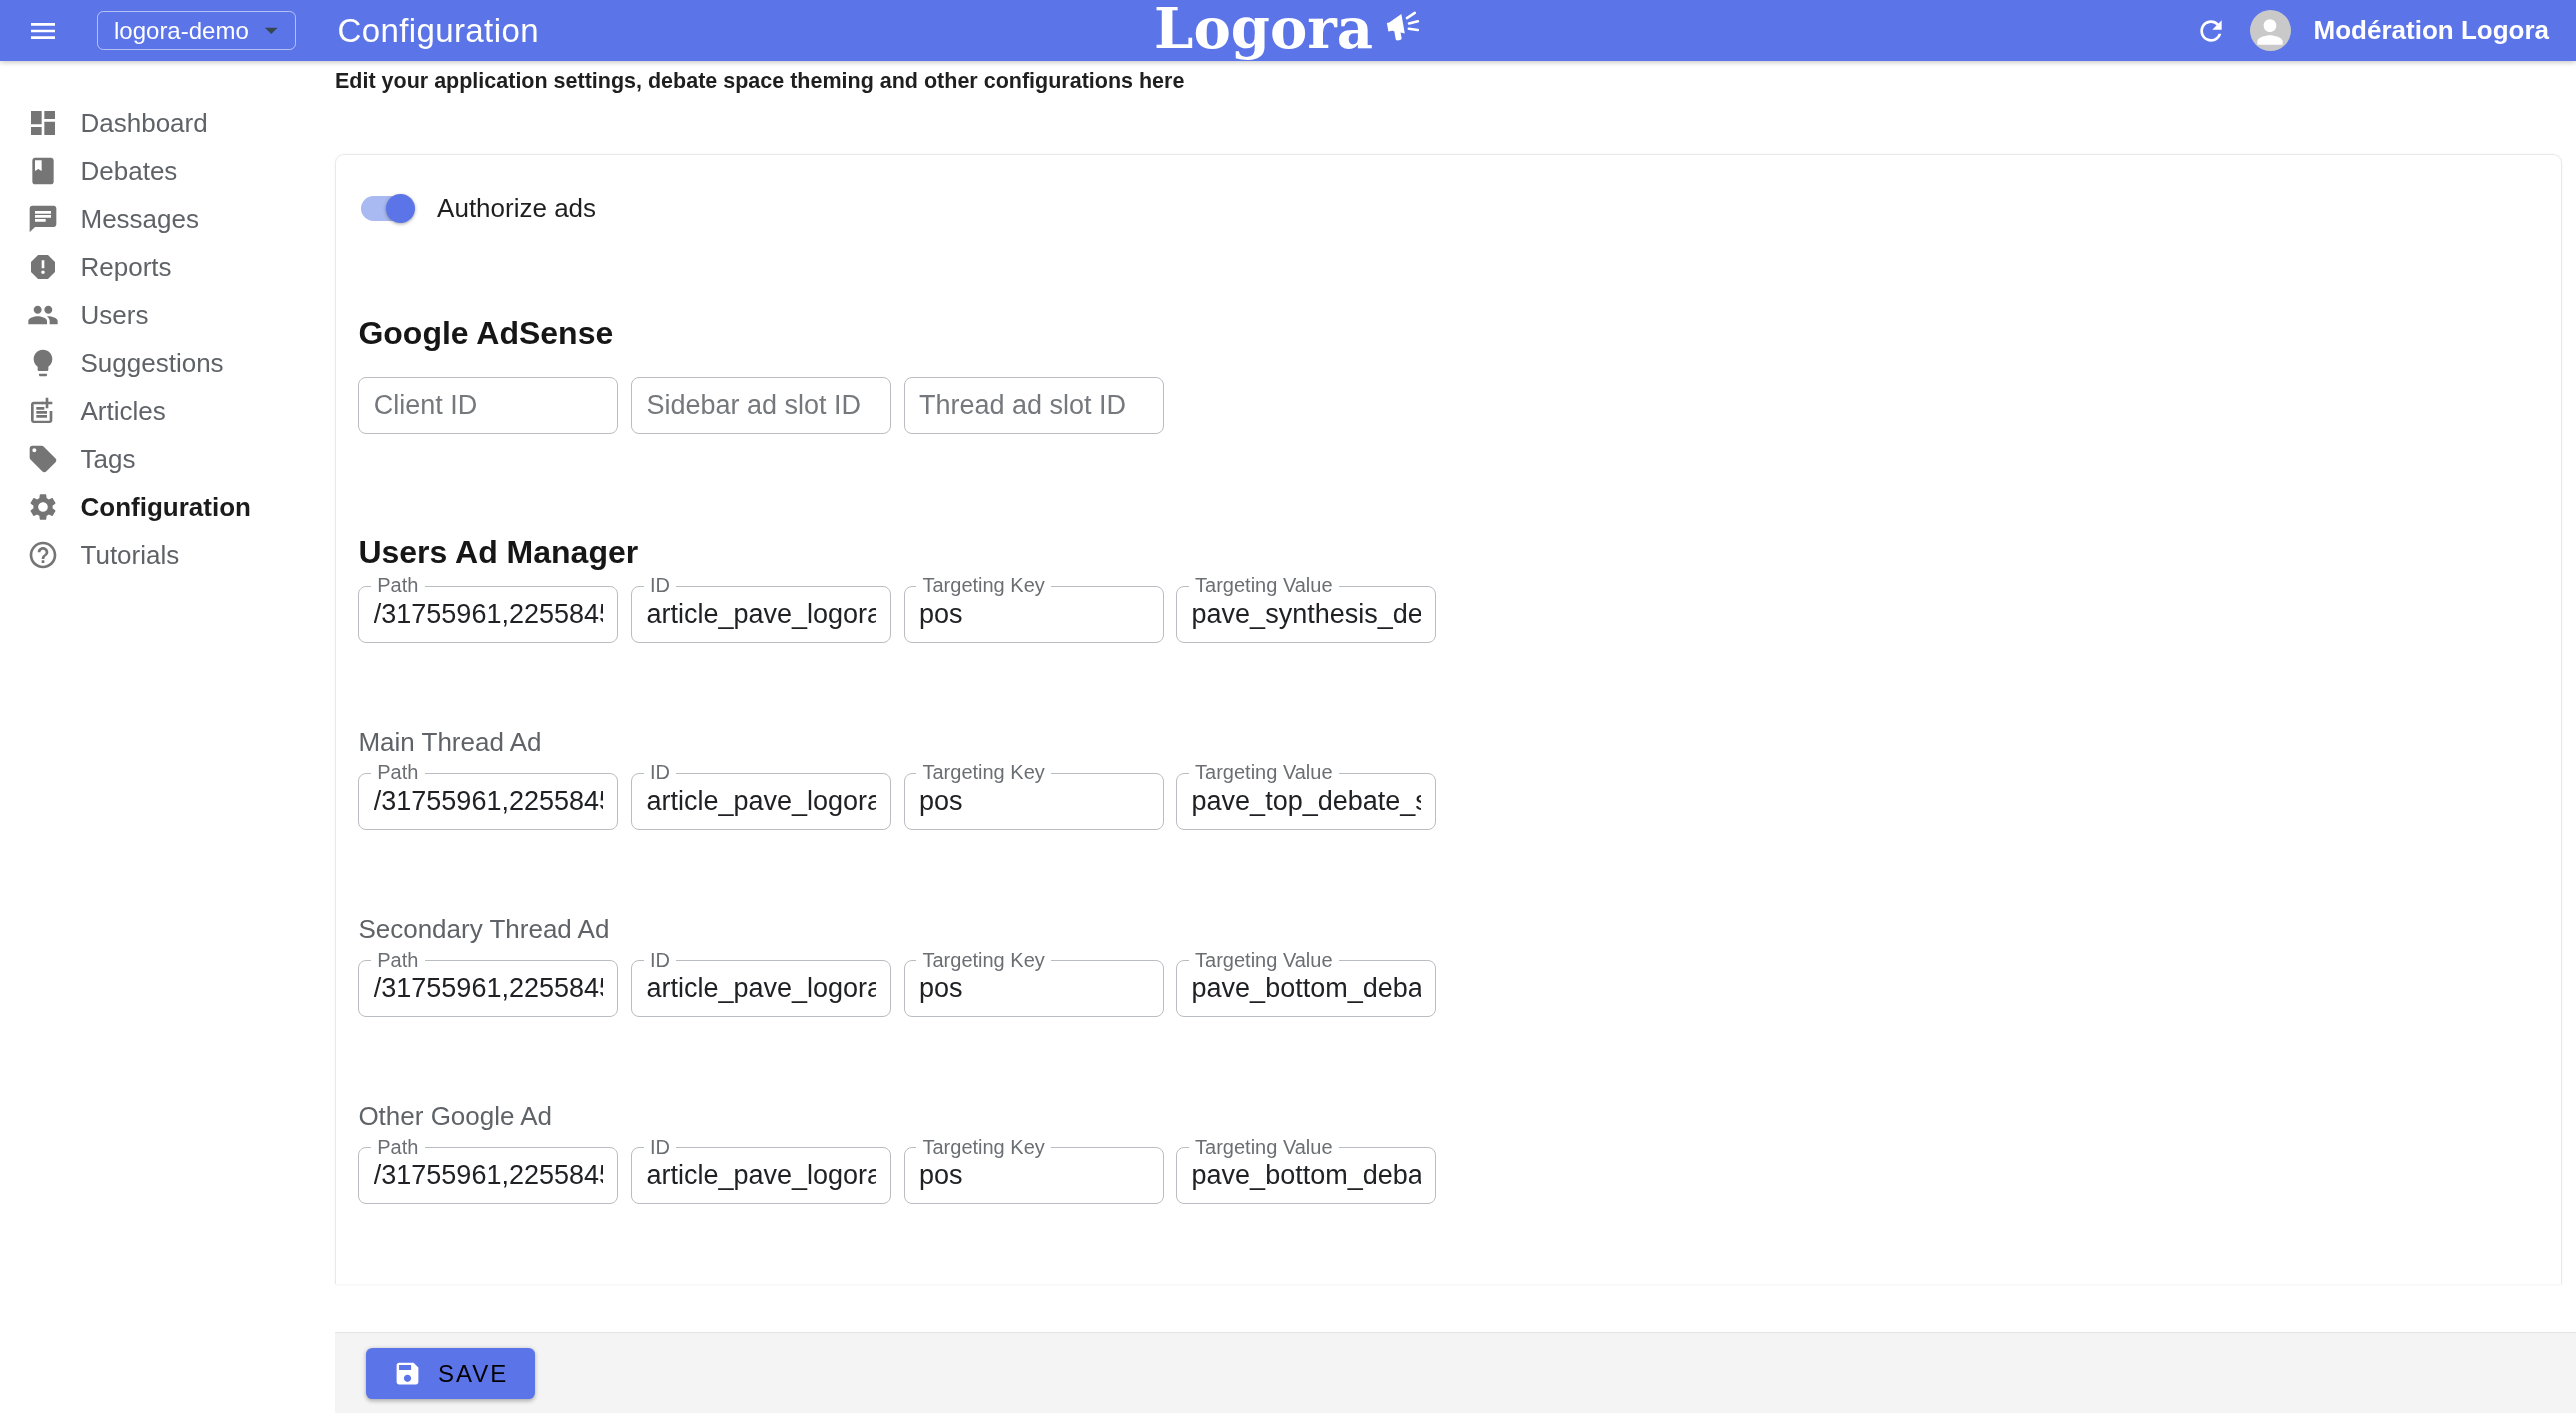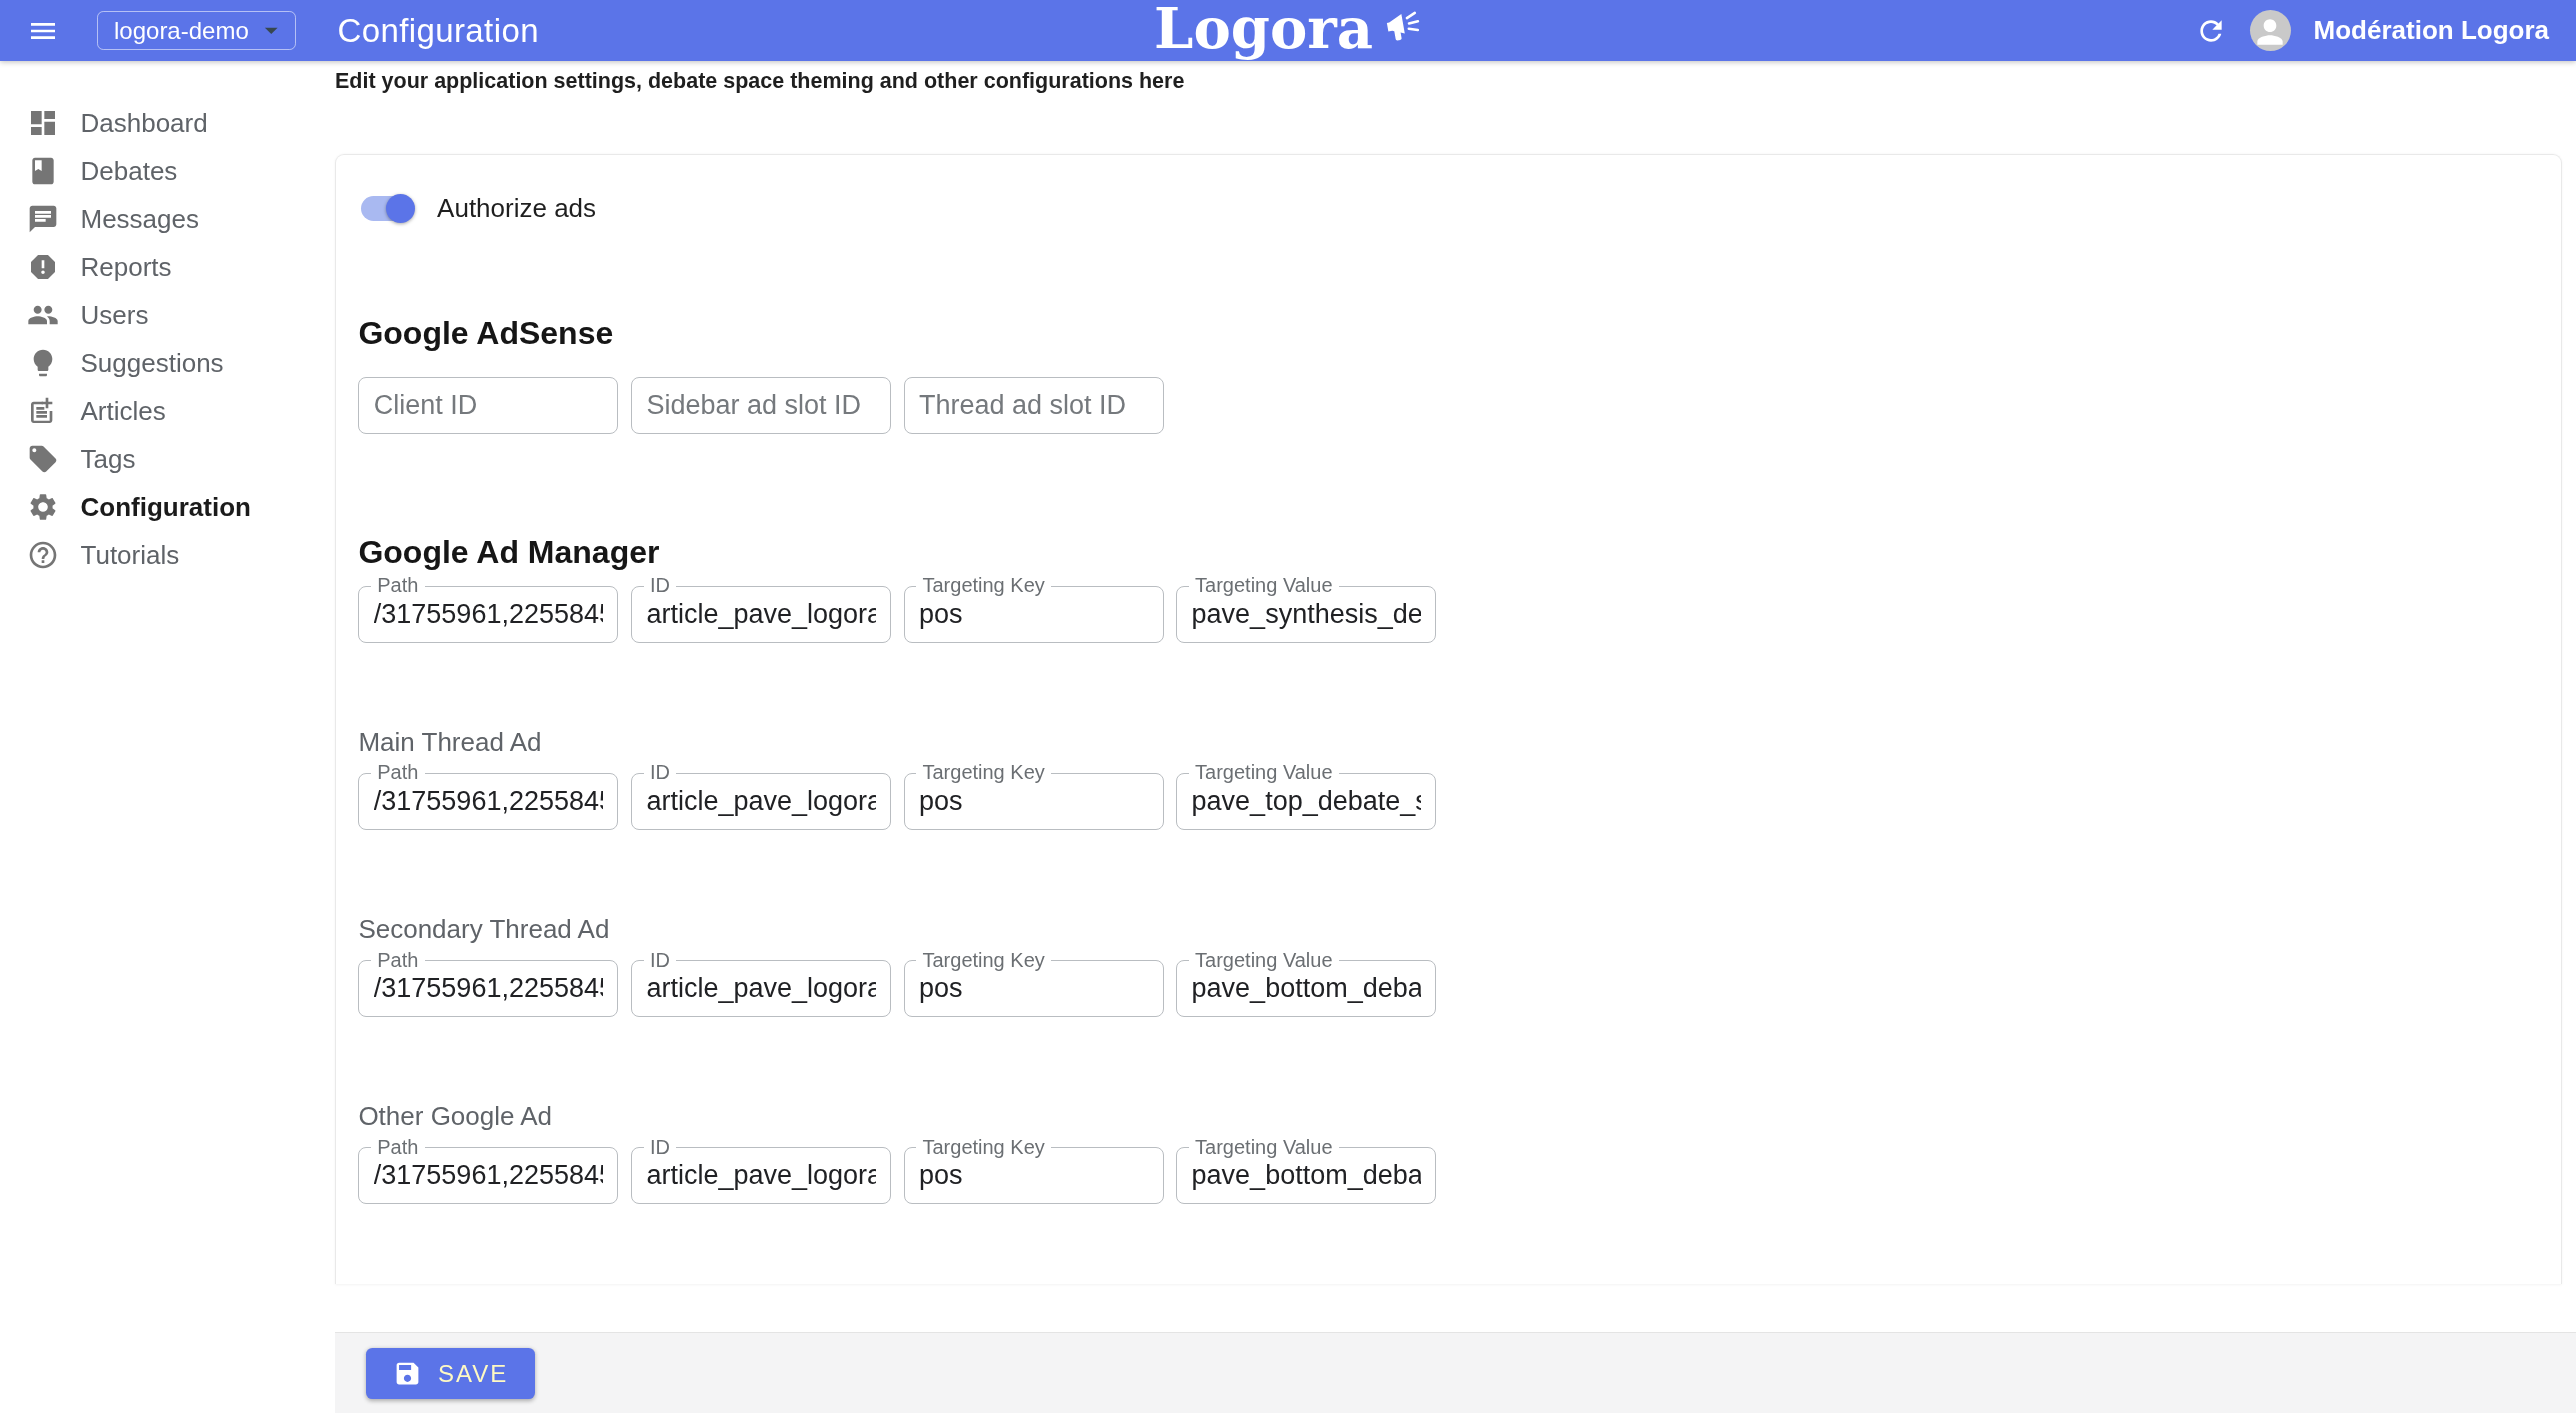--- a/index.html
+++ b/index.html
@@ -117,21 +117,21 @@
   }
 
   
   .footer {
     height: 82px; flex: 0 0 82px;
     background: #f4f4f5; border-top: 0.9px solid #e4e4e4;
     display: flex; align-items: center; padding-left: 31px;
   }
   .save-btn {
     display: flex; align-items: center; gap: 16px;
-    background: #5b74e8; color: #fef9c3; border: none; border-radius: 6.3px;
+    background: #5b74e8; color: #000000; border: none; border-radius: 6.3px;
     height: 51px; padding: 0 27px;
     font-size: 24px; font-weight: 500; letter-spacing: 2px;
     font-family: "Liberation Sans", sans-serif;
     box-shadow: 0 1.8px 4.5px rgba(0,0,0,.3); cursor: pointer;
   }
   .save-btn svg { width: 29px; height: 29px; fill: #fff; }
 </style>
 </head>
 <body>
 
@@ -283,21 +283,21 @@
               <input class="text-input" placeholder="Client ID" style="">
             </div>
             <div class="field">
               <input class="text-input" placeholder="Sidebar ad slot ID" style="">
             </div>
             <div class="field">
               <input class="text-input" placeholder="Thread ad slot ID" style="">
             </div>
           </div>
 
-          <h2 class="section-title admanager">Google Ad Manager</h2>
+          <h2 class="section-title admanager">Users Ad Manager</h2>
 
           <div class="subsection">
             <div class="fields-row">
               <div class="field">
                 <span class="float-label">Path</span>
                 <input class="text-input" value="/31755961,225584584" style="">
               </div>
               <div class="field">
                 <span class="float-label">ID</span>
                 <input class="text-input" value="article_pave_logora_es" style="">

